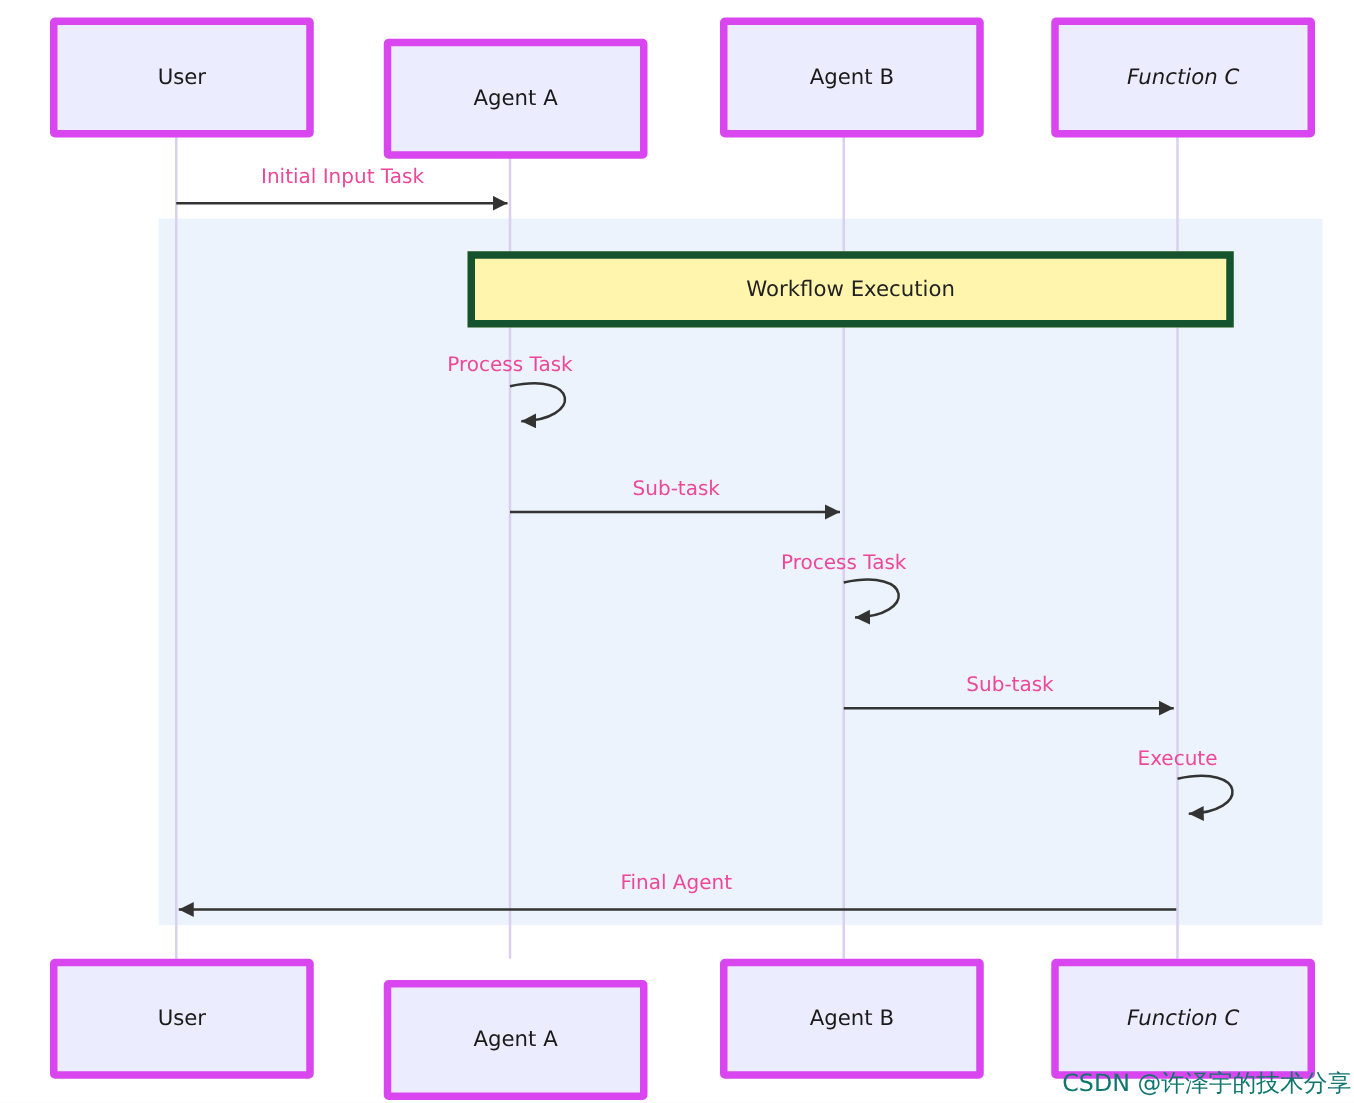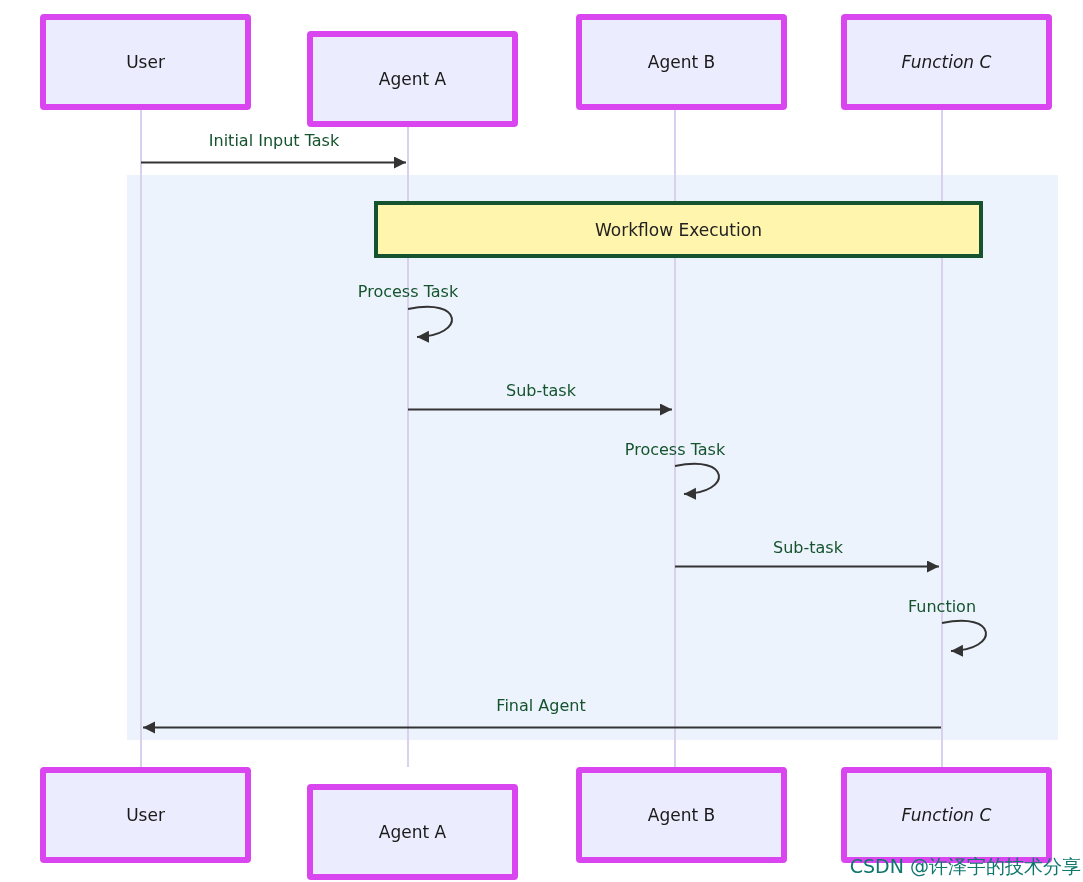--- a/index.html
+++ b/index.html
@@ -54,32 +54,32 @@
   .pb-1 { left: 307px; margin-top: 17px; }
   .pb-2 { left: 576px; }
   .pb-3 { left: 841px; font-style: italic; }
   .note-box {
     position: absolute;
     left: 374px;
     top: 201px;
     width: 601px;
     height: 49px;
     background: #fff5ad;
-    border: 4px solid #14532d;
+    border: 6px solid #14532d;
     display: flex;
     align-items: center;
     justify-content: center;
     font-size: 17px;
     color: #222222;
   }
   .msg-label {
     position: absolute;
     transform: translateX(-50%);
     font-size: 16px;
-    color: #14532d;
+    color: #ec4899;
     white-space: nowrap;
     line-height: 20px;
   }
   .watermark {
     position: absolute;
     right: 2px;
     top: 854px;
     font-size: 19px;
     color: #0f766e;
     white-space: nowrap;
@@ -114,21 +114,21 @@
 
   <div class="note-box">
     <span>Workflow Execution</span>
   </div>
 
   <div class="msg-label" style="left:274px; top:131px">Initial Input Task</div>
   <div class="msg-label" style="left:408px; top:282px">Process Task</div>
   <div class="msg-label" style="left:541px; top:381px">Sub-task</div>
   <div class="msg-label" style="left:675px; top:440px">Process Task</div>
   <div class="msg-label" style="left:808px; top:538px">Sub-task</div>
-  <div class="msg-label" style="left:942px; top:597px">Function</div>
+  <div class="msg-label" style="left:942px; top:597px">Execute</div>
   <div class="msg-label" style="left:541px; top:696px">Final Agent</div>
 
   <div class="participant-box row-top pb-0">
     <span>User</span>
   </div>
   <div class="participant-box row-top pb-1">
     <span>Agent A</span>
   </div>
   <div class="participant-box row-top pb-2">
     <span>Agent B</span>

